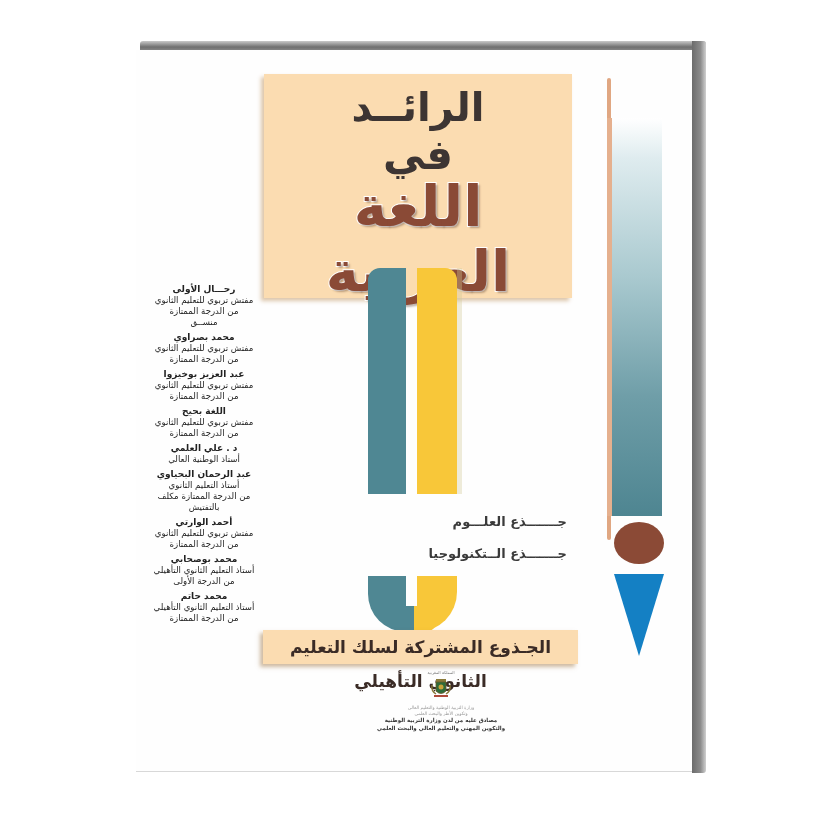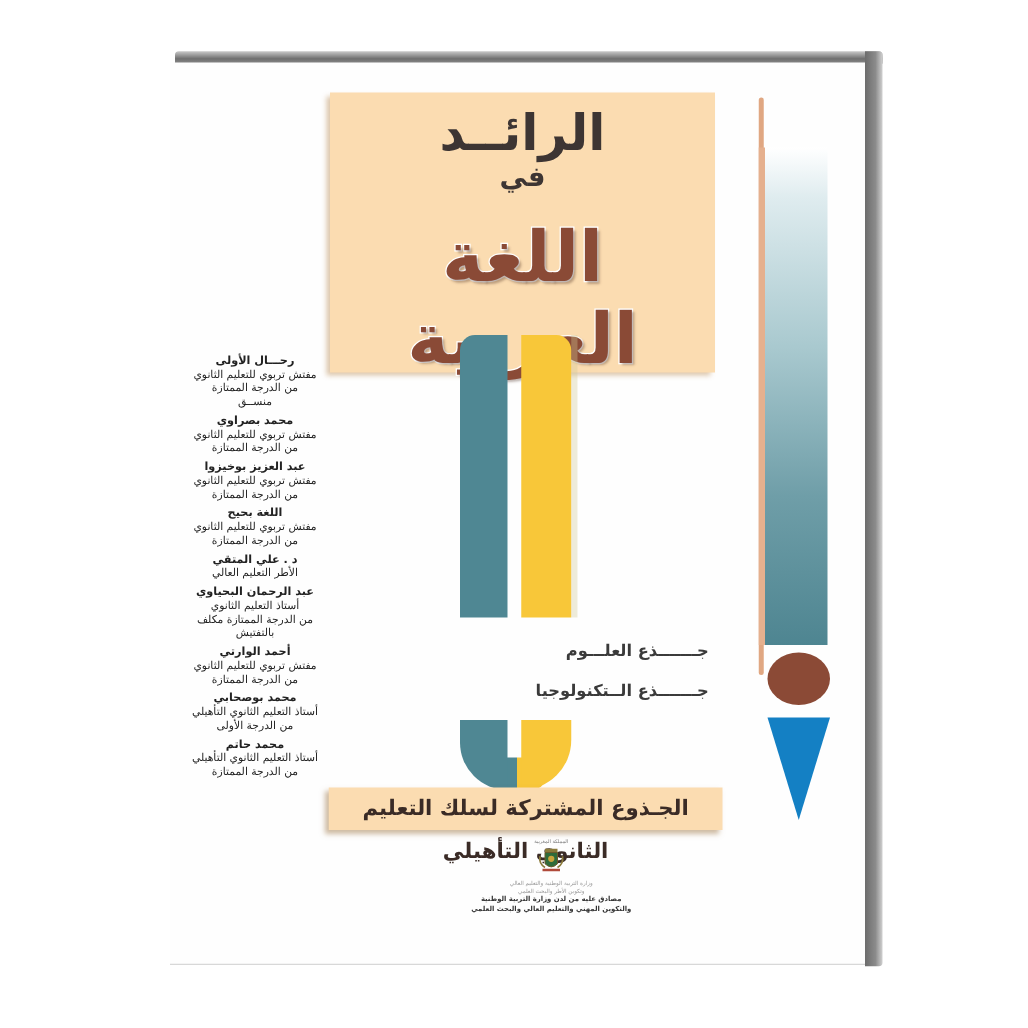--- a/index.html
+++ b/index.html
@@ -3,21 +3,21 @@
 <meta charset="utf-8">
 <style>
   html,body{margin:0;padding:0;background:#ffffff;}
   body{width:822px;height:822px;position:relative;overflow:hidden;font-family:"DejaVu Sans",sans-serif;}
   .shadow-top{position:absolute;left:140px;top:41px;width:566px;height:10px;background:linear-gradient(to bottom,#c9c9c9,#6f6f6f 60%,#8a8a8a);border-radius:3px 3px 0 0;}
   .shadow-right{position:absolute;left:692px;top:41px;width:14px;height:732px;background:linear-gradient(to right,#6c6c6c,#8b8b8b 60%,#d0d0d0);border-radius:0 3px 3px 0;}
   .page{position:absolute;left:136px;top:50px;width:556px;height:721px;background:#fefefe;border-bottom:1px solid #d8d8d8;}
   .title-box{position:absolute;left:128px;top:24px;width:308px;height:224px;background:#fbdcb1;box-shadow:-3px 3px 4px rgba(180,130,70,.45);}
   .t1,.t2,.t3{position:absolute;left:0;right:0;text-align:center;direction:rtl;font-weight:bold;}
   .t1{top:10px;font-size:40px;color:#3d3533;letter-spacing:1px;}
-  .t2{top:56px;font-size:22px;color:#3d3533;}
+  .t2{top:56px;font-size:42px;color:#3d3533;}
   .t3{top:100px;font-size:56px;color:#8a4a36;-webkit-text-stroke:2px #ffffff;paint-order:stroke fill;text-shadow:2px 2px 2px rgba(70,40,30,.35);}
   .bar-teal{position:absolute;left:232px;top:218px;width:38px;height:226px;background:#4f8793;border-radius:12px 0 0 0;}
   .bar-yellow{position:absolute;left:281px;top:218px;width:40px;height:226px;background:#f8c739;border-radius:0 12px 0 0;}
   .bar-yellow::after{content:"";position:absolute;right:-5px;top:0;width:5px;height:100%;background:rgba(210,200,150,.35);}
   .u-bottom{position:absolute;left:232px;top:526px;width:89px;height:56px;}
   .u-teal{position:absolute;left:0;top:0;width:38px;height:56px;background:#4f8793;border-radius:0 0 0 38px;}
   .u-yellow{position:absolute;left:49px;top:0;width:40px;height:56px;background:#f8c739;border-radius:0 0 40px 0;}
   .u-join{position:absolute;left:24px;top:30px;width:44px;height:26px;background:linear-gradient(to right,#4f8793 50%,#f8c739 50%);border-radius:0 0 10px 10px;}
   .stream{position:absolute;right:125px;font-size:13px;font-weight:bold;color:#3a3a3a;direction:rtl;letter-spacing:1px;}
   .stream1{top:464px;}
@@ -86,22 +86,22 @@
       <div class="name">عبد العزيز بوخيزوا</div>
       <div>مفتش تربوي للتعليم الثانوي</div>
       <div>من الدرجة الممتازة</div>
     </div>
     <div class="author">
       <div class="name">اللغة بحيح</div>
       <div>مفتش تربوي للتعليم الثانوي</div>
       <div>من الدرجة الممتازة</div>
     </div>
     <div class="author">
-      <div class="name">د . علي المتقي</div>
-      <div>الأطر التعليم العالي</div>
+      <div class="name">د . علي العلمي</div>
+      <div>أستاذ الوطنية العالي</div>
     </div>
     <div class="author">
       <div class="name">عبد الرحمان البحياوي</div>
       <div>أستاذ التعليم الثانوي</div>
       <div>من الدرجة الممتازة مكلف بالتفتيش</div>
     </div>
     <div class="author">
       <div class="name">أحمد الوارتي</div>
       <div>مفتش تربوي للتعليم الثانوي</div>
       <div>من الدرجة الممتازة</div>

